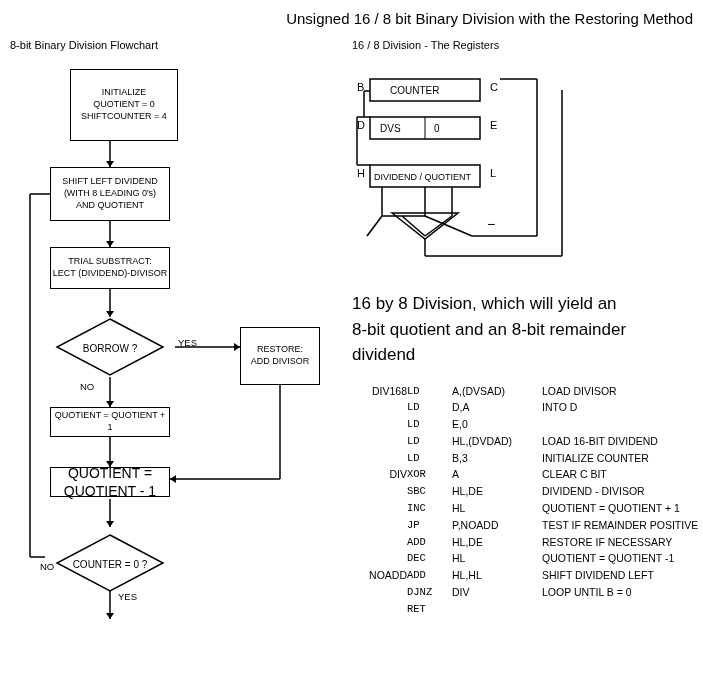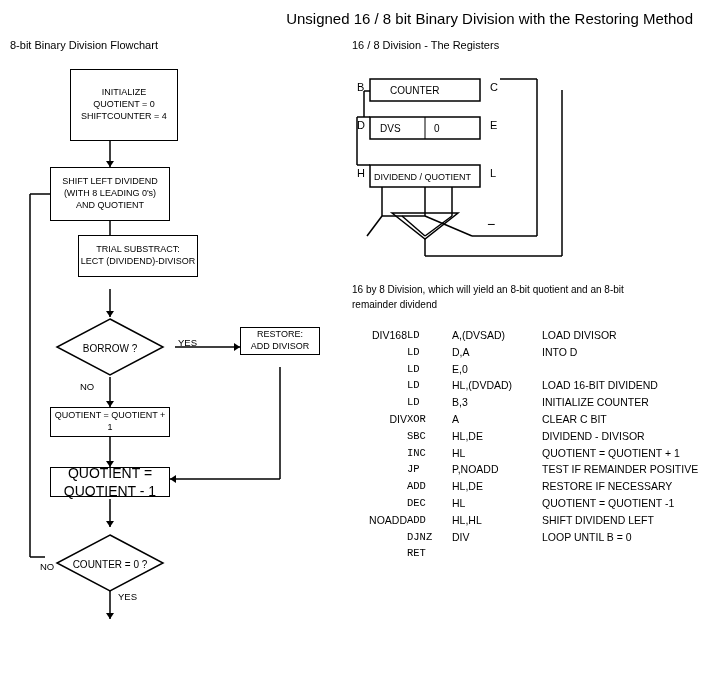--- a/index.html
+++ b/index.html
@@ -61,23 +61,23 @@
       font-size: 9.5px;
     }
     
     .reg-diagram {
       position: relative;
       width: 320px;
       height: 220px;
       margin-top: 10px;
     }
     .description-text {
-      font-size: 10px;
+      font-size: 17px;
       line-height: 1.5;
-      margin-top: 1px;
+      margin-top: 10px;
       max-width: 280px;
     }
     
     .asm-table {
       margin-top: 15px;
       font-size: 10.5px;
       line-height: 1.6;
     }
     .asm-row {
       display: flex;
@@ -157,41 +157,41 @@
 QUOTIENT = 0
 SHIFTCOUNTER = 4</span>
       </div>
 
       <div class="fc-box" style="left:40px; top:108px; width:120px; height:54px;justify-content:center;">
         <span style="white-space:pre-line; font-size:9px;">SHIFT LEFT DIVIDEND
 (WITH 8 LEADING 0's)
 AND QUOTIENT</span>
       </div>
 
-      <div class="fc-box" style="left:40px; top:176px; width:120px; height:42px;margin-left:28px;">
+      <div class="fc-box" style="left:40px; top:188px; width:120px; height:42px;">
         <span style="white-space:pre-line; font-size:9px;">TRIAL SUBSTRACT:
 LECT (DIVIDEND)-DIVISOR</span>
       </div>
 
       <div class="fc-diamond" style="left:45px; top:258px;text-align:center;">
         <svg viewBox="0 0 110 60" width="110" height="60">
           <polygon points="55,2 108,30 55,58 2,30" fill="#fff" stroke="#000" stroke-width="1.5"></polygon>
           <text x="55" y="35" text-anchor="middle" font-size="10" font-family="Arial">BORROW ?</text>
         </svg>
       </div>
 
       <div class="fc-label" style="left:168px; top:278px;">YES</div>
 
       <div class="fc-label" style="left:70px; top:322px;">NO</div>
 
       <div class="fc-box" style="left:40px; top:348px; width:120px; height:30px;">
         <span style="font-size:9px;">QUOTIENT = QUOTIENT + 1</span>
       </div>
 
-      <div class="fc-box" style="left:230px; top:268px; width:80px; height:28px;">
+      <div class="fc-box" style="left:230px; top:268px; width:80px; height:58px;">
         <span style="white-space:pre-line; font-size:9px;">RESTORE:
 ADD DIVISOR</span>
       </div>
 
       <div class="fc-box" style="left:40px; top:408px; width:120px; height:30px;">
         <span style="font-size:14px;">QUOTIENT = QUOTIENT - 1</span>
       </div>
 
       <div class="fc-diamond" style="left:45px; top:474px;">
         <svg viewBox="0 0 110 60" width="110" height="60">

